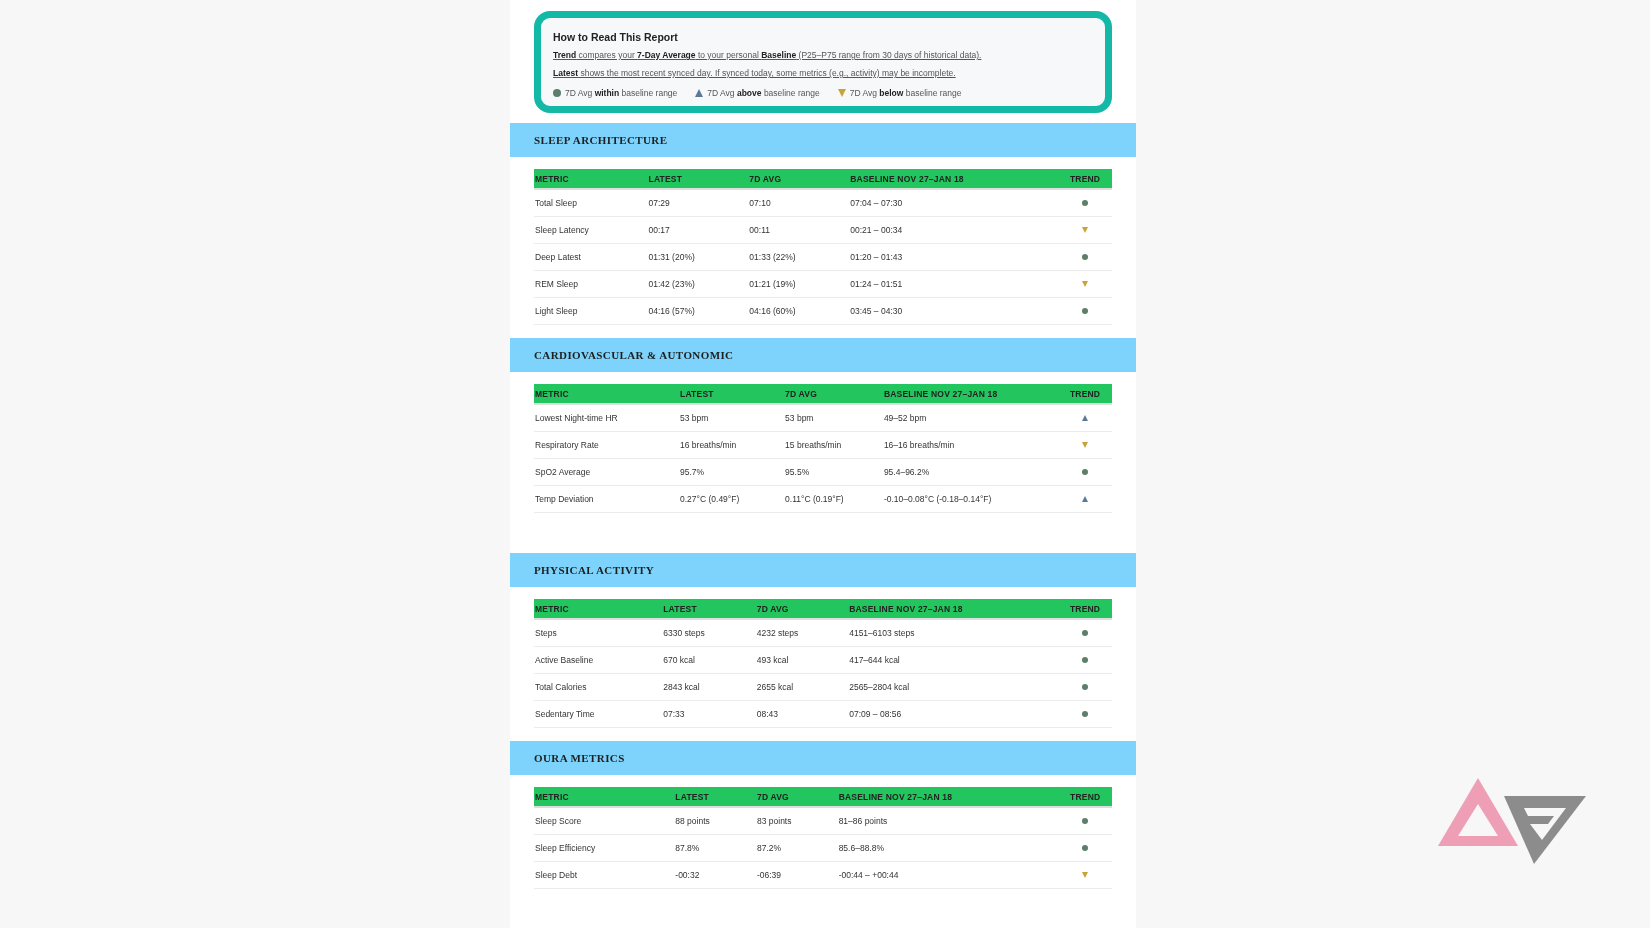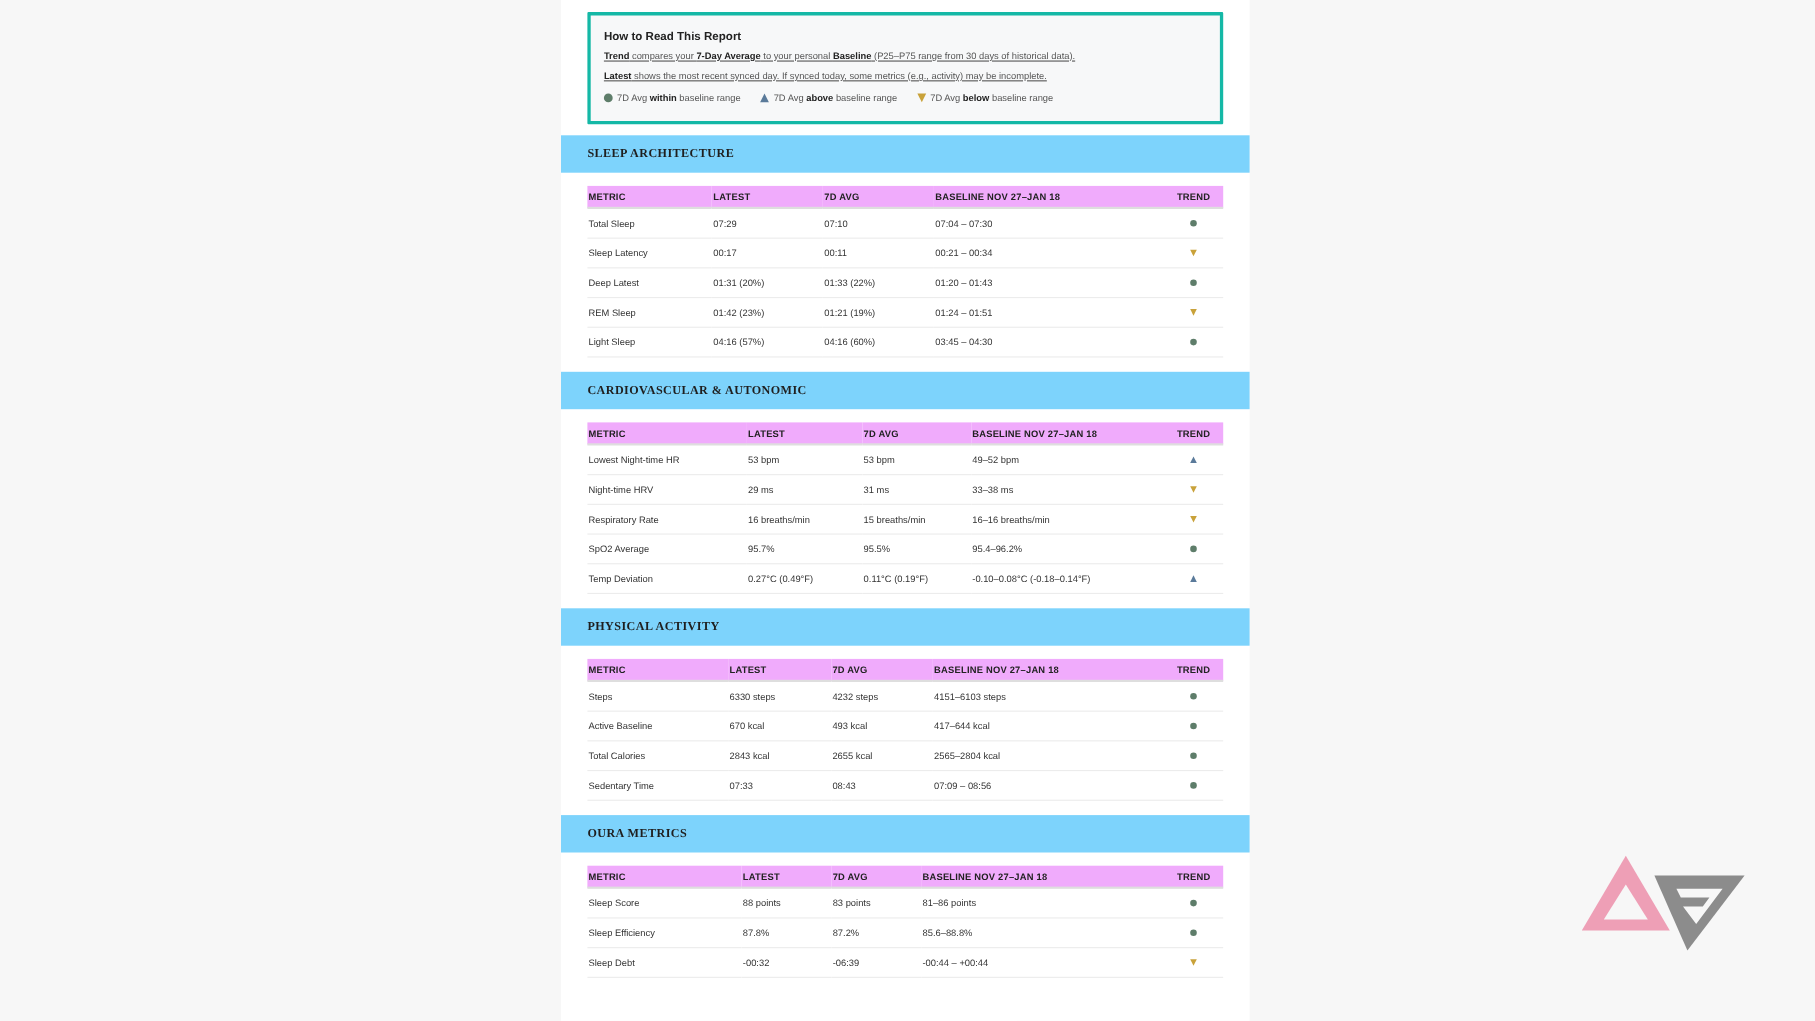--- a/index.html
+++ b/index.html
@@ -8,21 +8,21 @@
       background: #f7f7f7;
       font-family: "Liberation Sans", "DejaVu Sans", sans-serif;
       color: #2b2b2b;
     }
     .page {
       position: absolute; left: 510px; top: 0; width: 626px; height: 928px;
       background: #ffffff;
     }
     .guide {
       position: absolute; left: 24px; top: 11px; width: 578px; height: 102px;
-      background: #f7f8f9; border: 3px solid #14b8a6; border-radius: 1px;
+      background: #f7f8f9; border: 7px solid #14b8a6; border-radius: 16px;
       padding: 13px 12px;
     }
     .guide-title { font-size: 10.5px; font-weight: bold; color: #222; margin-bottom: 7px; }
     .guide-line { font-size: 8.5px; color: #555; margin-bottom: 8px; text-decoration: underline; }
     .guide-line b { color: #222; }
     .legend { display: flex; gap: 18px; font-size: 8.5px; color: #555; margin-top: 10px; }
     .legend-item { display: flex; align-items: center; gap: 4px; }
     .legend-item b { color: #222; }
 
     .dot { display: inline-block; width: 8px; height: 8px; border-radius: 50%; background: #5e7d6a; }
@@ -36,21 +36,21 @@
     .section-head {
       height: 34px; background: #7dd3fc; padding: 0 24px;
       display: flex; align-items: center;
       font-family: "Liberation Serif", "DejaVu Serif", serif;
       font-weight: bold; font-size: 11px; letter-spacing: 0.4px; color: #1f1f1f;
     }
     table {
       margin: 12px 0 0 24px; width: 578px; border-collapse: collapse;
       font-size: 8.5px; color: #333;
     }
-    thead tr { background: #f0abfc; border-bottom: 2px solid #dedede; }
+    thead tr { background: #22c55e; border-bottom: 2px solid #dedede; }
     th { text-align: left; font-weight: bold; font-size: 8.5px; color: #222; height: 20px; padding: 0 1px; letter-spacing: 0.2px; }
     td { height: 27px; border-bottom: 1px solid #ececec; padding: 0 1px; }
     td.trend, th.trend { text-align: left; }
     td.trend { padding-left: 12px; }
     th.trend { padding-left: 0; width: 40px; }
 
     .watermark { position: absolute; left: 1438px; top: 776px; width: 152px; height: 92px; }
   </style>
 </head>
 <body>
@@ -143,27 +143,20 @@
           </thead>
           <tbody>
             <tr>
       <td>Lowest Night-time HR</td>
       <td>53 bpm</td>
       <td>53 bpm</td>
       <td>49–52 bpm</td>
       <td class="trend"><span class="tri-up tr-up"></span></td>
     </tr>
             <tr>
-      <td>Night-time HRV</td>
-      <td>29 ms</td>
-      <td>31 ms</td>
-      <td>33–38 ms</td>
-      <td class="trend"><span class="tri-down tr-down"></span></td>
-    </tr>
-            <tr>
       <td>Respiratory Rate</td>
       <td>16 breaths/min</td>
       <td>15 breaths/min</td>
       <td>16–16 breaths/min</td>
       <td class="trend"><span class="tri-down tr-down"></span></td>
     </tr>
             <tr>
       <td>SpO2 Average</td>
       <td>95.7%</td>
       <td>95.5%</td>

